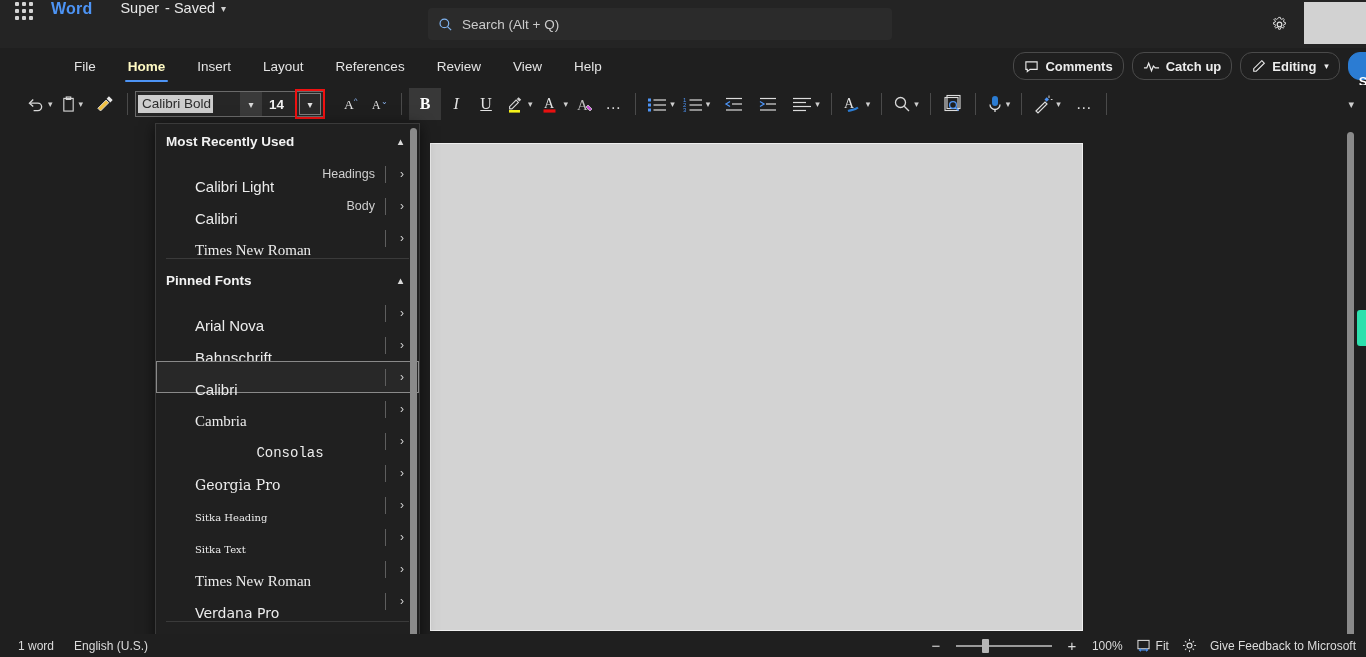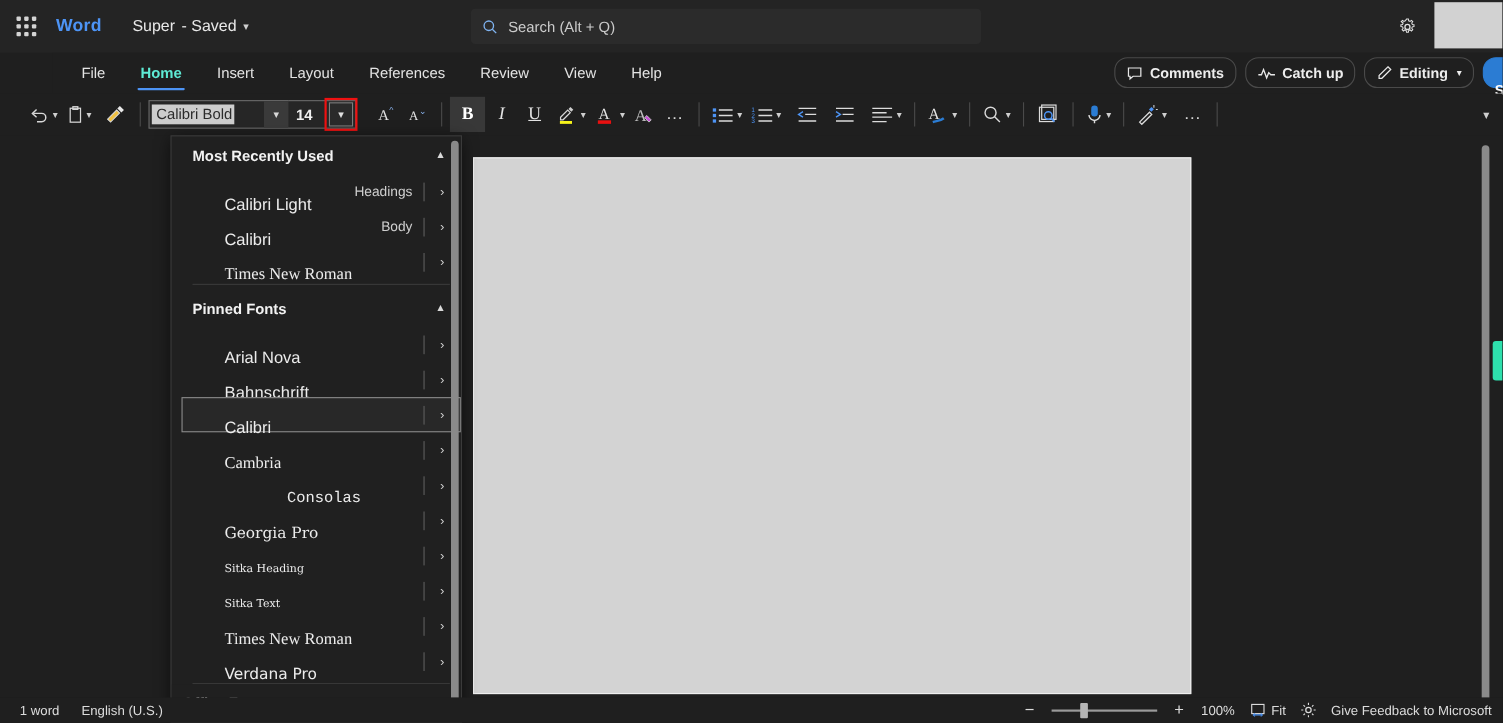--- a/index.html
+++ b/index.html
@@ -8,21 +8,21 @@
     background: #1f1f1f;
     font-family: "Liberation Sans", sans-serif;
     overflow: hidden;
     color: #e6e6e6;
   }
   #app { position: relative; width: 1366px; height: 657px; background: #1f1f1f; }
 
   
   .titlebar {
     position: absolute; top: 0; left: 0; width: 1366px; height: 48px;
-    background: #242424; display: flex; align-items: center;
+    background: #242424; display: flex; align-items: flex-start;
   }
   .waffle {
     width: 22px; height: 22px; margin-left: 13px;
     display: grid; grid-template-columns: repeat(3, 4px); grid-template-rows: repeat(3, 4px);
     gap: 3px; align-content: center; justify-content: center; cursor: pointer;
   }
   .waffle i { width: 4px; height: 4px; background: #d4d4d4; border-radius: 1px; display: block; }
   .app-name {
     margin-left: 16px; color: #4d94f5; font-size: 16px; font-weight: 700; letter-spacing: .2px;
   }
@@ -47,21 +47,21 @@
   
   .ribbon-tabs {
     position: absolute; top: 48px; left: 0; width: 1366px; height: 37px;
     background: #1f1f1f; display: flex; align-items: center; margin-left: 48px;
   }
   .tab {
     font-size: 13.5px; color: #e3e3e3; padding: 0 2px; margin-right: 0;
     height: 35px; display: flex; align-items: center; position: relative; cursor: pointer;
   }
   .tab .lbl { padding: 0 10px; }
-  .tab.active .lbl { font-weight: 700; color: #5eead4; }
+  .tab.active .lbl { font-weight: 700; color: #fef9c3; }
   .tab.active::after {
     content: ""; position: absolute; bottom: 2px; left: 9px; right: 9px; height: 2.5px;
     background: #4d94f5; border-radius: 2px;
   }
   .tabs-left { display: flex; align-items: center; margin-left: 14px; gap: 8px; }
 
   .tabs-right {
     position: absolute; right: 8px; top: 4px; display: flex; align-items: center; gap: 8px;
   }
   .pillbtn {
@@ -129,21 +129,20 @@
   .vscroll-tick {
     position: absolute; right: 0px; top: 187px; width: 9px; height: 36px;
     background: #2ee0ad; border-radius: 3px 0 0 3px;
   }
 
   
   .fontpanel {
     position: absolute; left: 155px; top: 123px; width: 265px; height: 534px;
     background: #202020; border: 1px solid #3a3a3a; box-shadow: 0 3px 14px rgba(0,0,0,.6);
     overflow: hidden;
-    padding-left: 9px;
   }
   .grp-header {
     height: 34px; display: flex; align-items: center; justify-content: space-between;
     padding: 0 16px 0 10px; font-size: 13.5px; font-weight: 700; color: #f2f2f2; cursor: pointer;
   }
   .grp-header .gchev { font-size: 10px; color: #d9d9d9; }
   .font-item {
     height: 32px; display: flex; align-items: center; padding: 0 10px 0 38px;
     color: #ececec; font-size: 15px; cursor: pointer; position: relative;
     border: 1px solid transparent;

